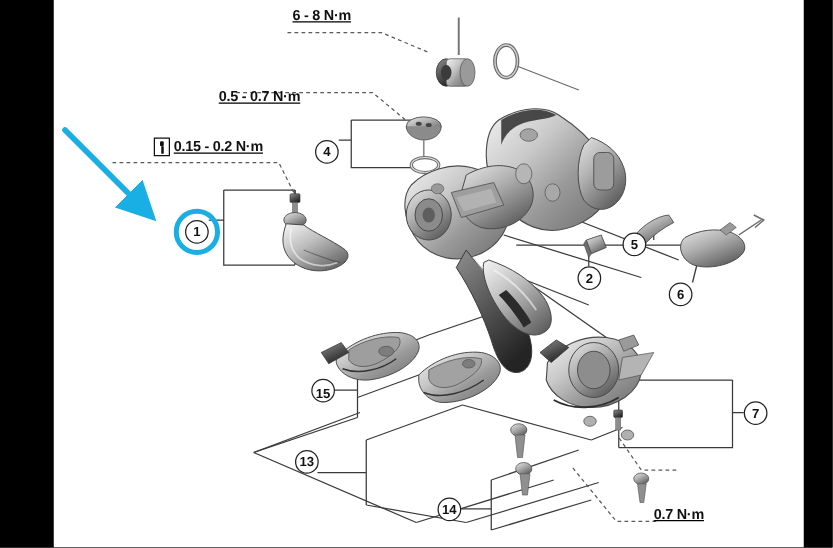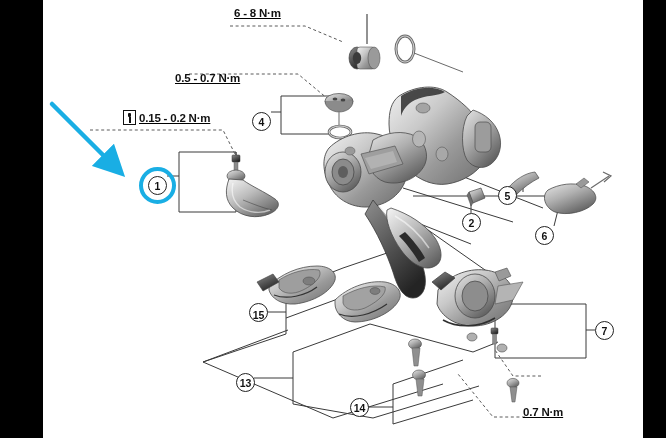--- a/index.html
+++ b/index.html
@@ -321,21 +321,21 @@
       </div>
     <div class="callout" style="left:492px;top:226px;">
         <span>6</span>
       </div>
     <div class="callout" style="left:552px;top:321px;">
         <span>7</span>
       </div>
     <div class="callout" style="left:206px;top:303px;align-items:flex-end;">
         <span>15</span>
       </div>
-    <div class="callout" style="left:193px;top:373px;">
+    <div class="callout" style="left:193px;top:360px;">
         <span>13</span>
       </div>
     <div class="callout" style="left:307px;top:398px;">
         <span>14</span>
       </div>
 
   </div>
 </div>
 
 </body></html>

